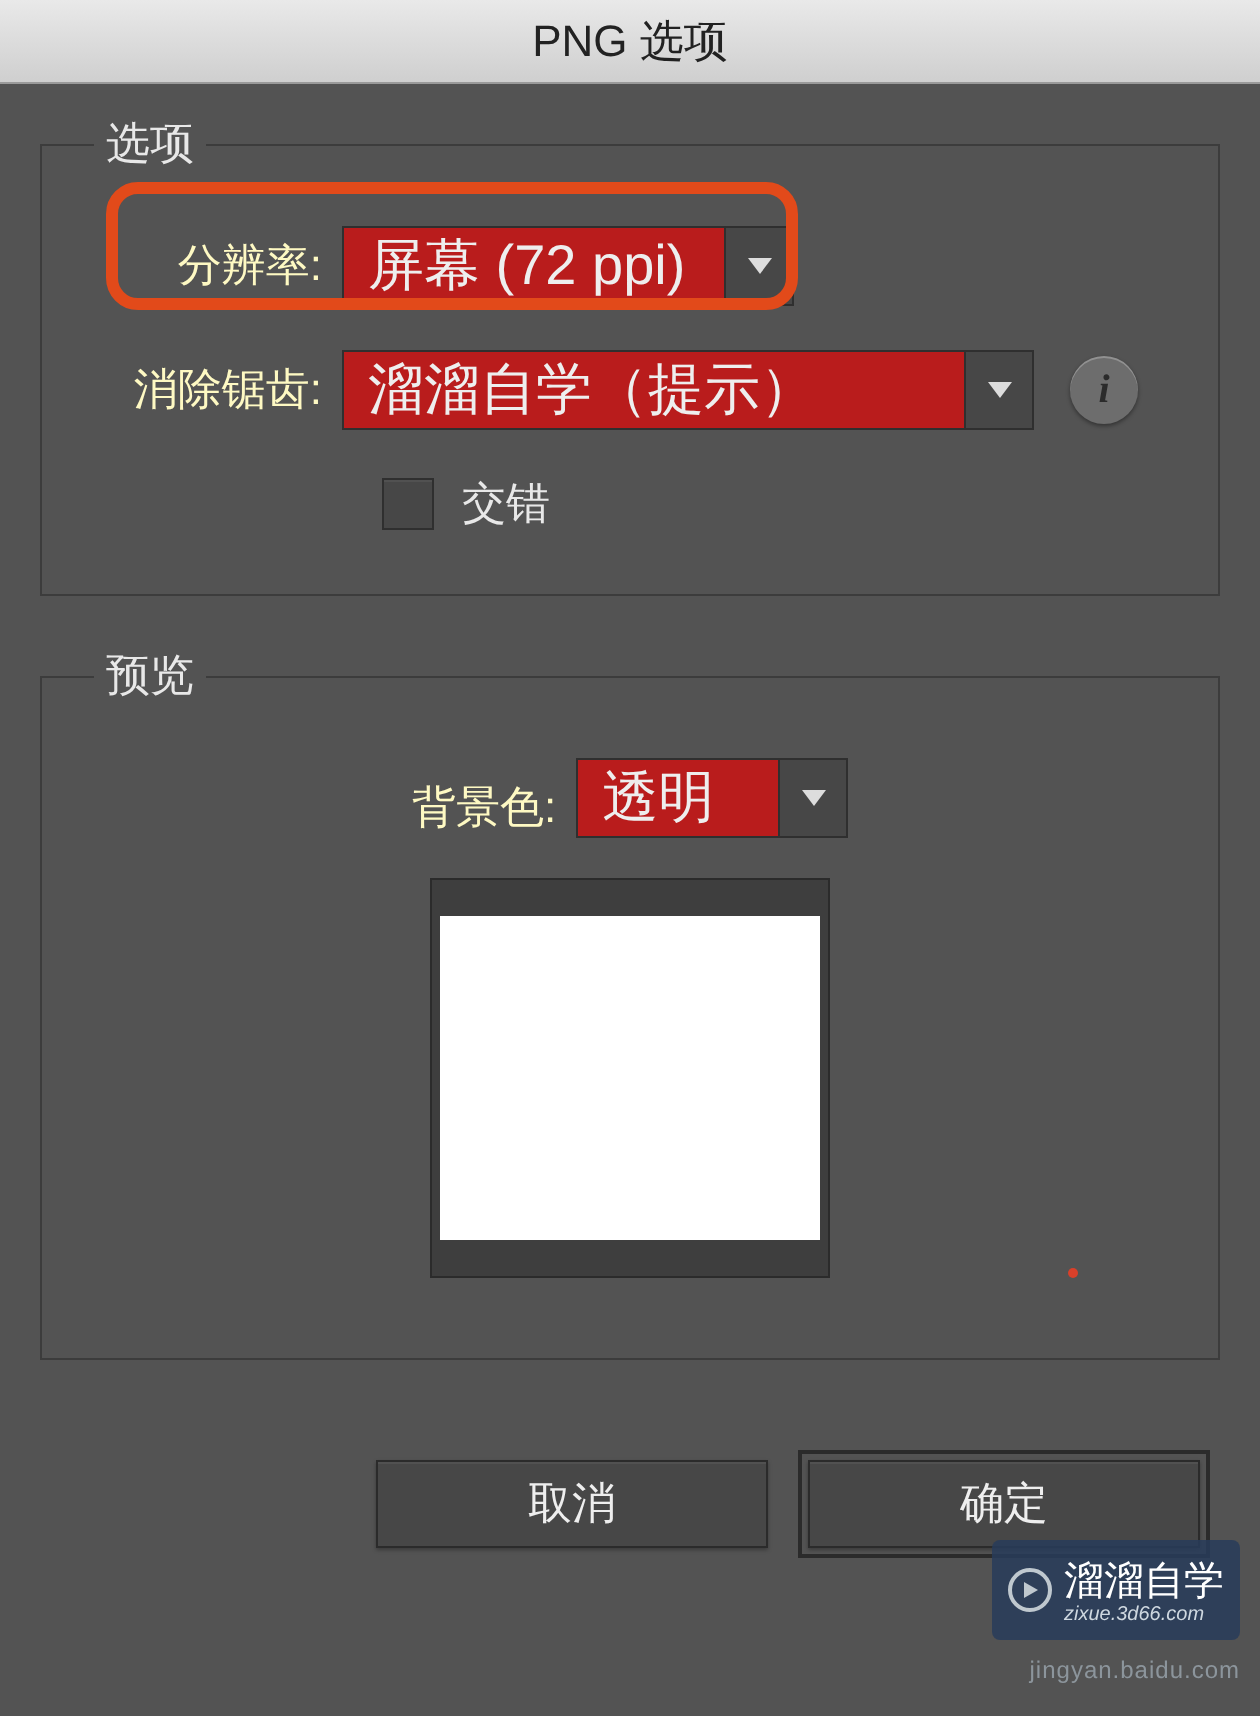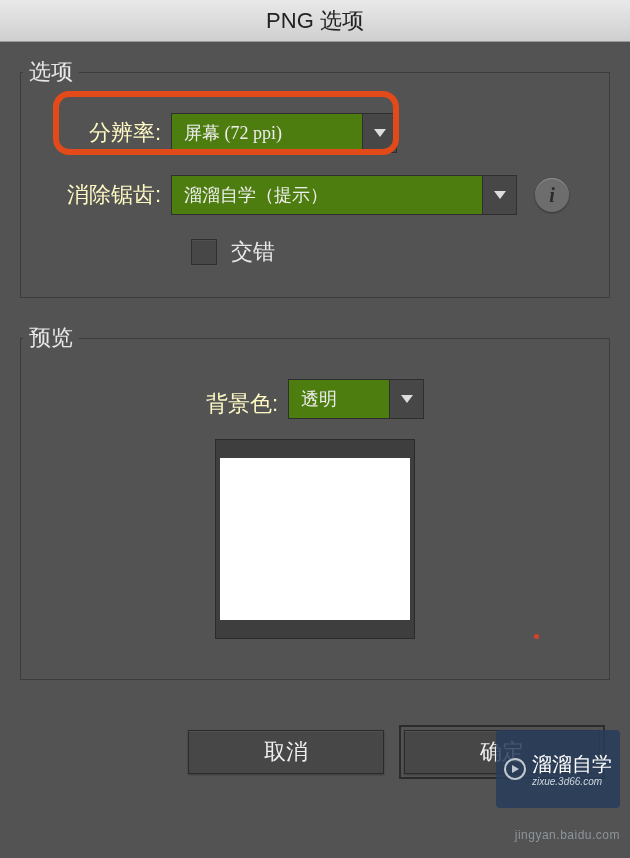--- a/index.html
+++ b/index.html
@@ -27,21 +27,21 @@
   
   .group {
     border: 1px solid #3c3c3c;
     position: relative;
     padding: 40px 30px 30px 30px;
     margin-bottom: 40px;
   }
   .group-label {
     position: absolute;
     top: -16px;
-    left: 2px;
+    left: 26px;
     background: #535353;
     padding: 0 6px;
     color: #e8e8e8;
     font-size: 22px;
   }
 
   .row {
     display: flex;
     align-items: center;
     margin-bottom: 22px;
@@ -56,27 +56,26 @@
   }
 
   
   .dd {
     display: flex;
     height: 40px;
     border: 1px solid #2f2f2f;
     box-shadow: inset 0 1px 0 rgba(255,255,255,0.06);
   }
   .dd-body {
-    background: #4d7c0f;
+    background: #b91c1c;
     color: #eee;
-    font-size: 18px;
+    font-size: 28px;
     padding: 0 12px;
     display: flex;
     align-items: center;
-    font-family: Liberation Serif, serif;
   }
   .dd-arrow {
     width: 34px;
     background: #474747;
     border-left: 1px solid #2f2f2f;
     display: flex;
     align-items: center;
     justify-content: center;
   }
   .dd-arrow svg { display:block; }
@@ -181,34 +180,34 @@
     flex-direction: column;
     align-items: flex-end;
     color: #bfc8cf;
     font-size: 14px;
     pointer-events: none;
   }
   .wm-top {
     display: flex;
     align-items: center;
     background: rgba(40,60,90,0.85);
-    padding: 21px 8px;
+    padding: 7px 8px;
     border-radius: 4px;
     gap: 6px;
   }
   .wm-icon {
     width: 22px; height: 22px;
     border: 2px solid #bfc8cf;
     border-radius: 50%;
     display:flex;align-items:center;justify-content:center;
   }
   .wm-icon svg{display:block;}
   .wm-main { font-size: 20px; color:#fff; font-weight:500;}
   .wm-sub  { font-size: 10px; color:#cfd8e0; margin-top:-2px;font-style:italic;}
-  .wm-url  { font-size: 12px; color:#8c959c; margin-top:20px; letter-spacing:0.5px;}
+  .wm-url  { font-size: 12px; color:#8c959c; margin-top:8px; letter-spacing:0.5px;}
 
   .red-dot{
     position:absolute;
     width:5px;height:5px;border-radius:50%;
     background:#d9402a;
   }
 </style>
 </head>
 <body>
 

